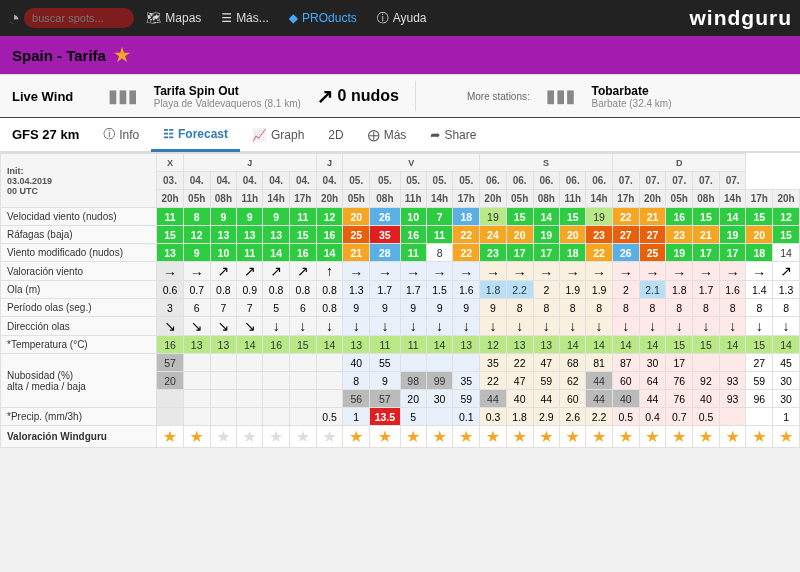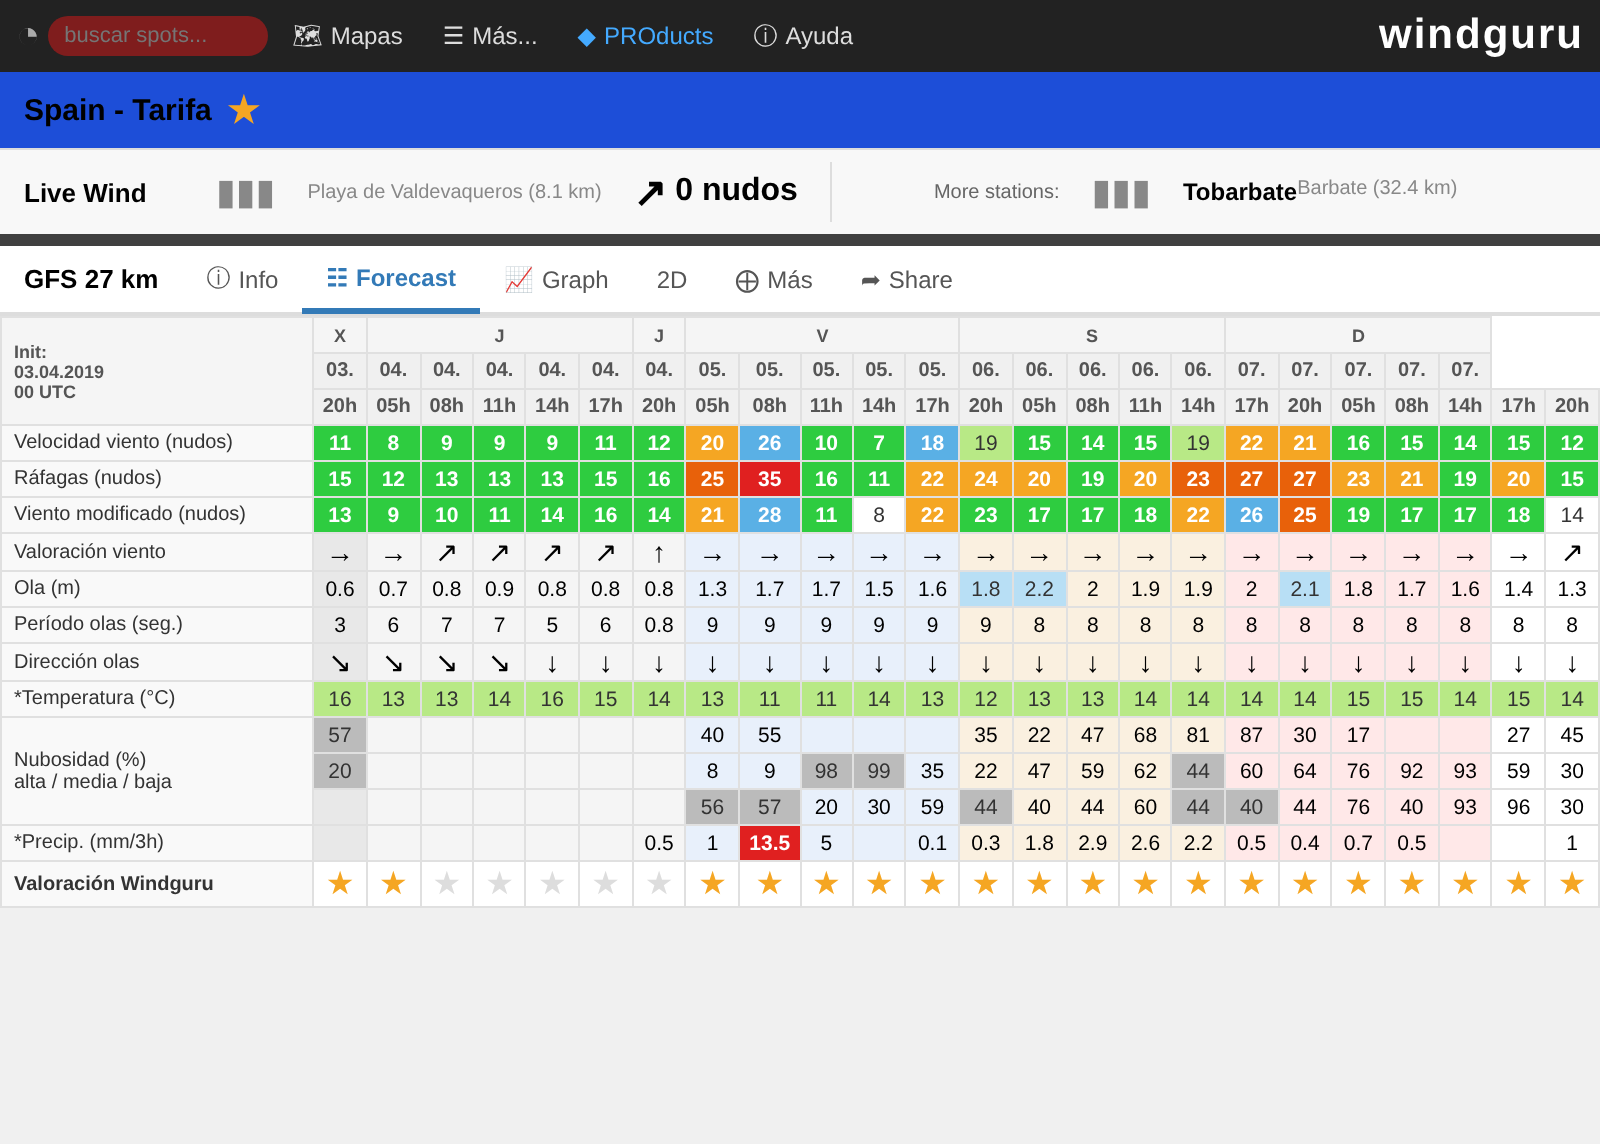--- a/index.html
+++ b/index.html
@@ -38,48 +38,48 @@
       cursor: pointer;
       display: flex;
       align-items: center;
       gap: 4px;
       height: 100%;
     }
     .topnav .nav-item.products { color: #4af; }
 
     
     .location-bar {
-      background: #1d4ed8;
+      background: #a21caf;
       padding: 8px 12px;
       border-bottom: 1px solid #ddd;
       display: flex;
       align-items: center;
       gap: 8px;
       font-size: 15px;
       font-weight: bold;
     }
     .location-bar .star { color: #f5a623; font-size: 18px; }
 
     
     .livewind-bar {
       background: #f8f8f8;
-      border-bottom: 6px solid #404040;
+      border-bottom: 1px solid #404040;
       padding: 6px 12px;
       display: flex;
       align-items: center;
       gap: 16px;
       font-size: 12px;
     }
     .livewind-bar .lw-title { font-weight: bold; font-size: 13px; min-width: 80px; }
     .livewind-bar .station-block { display: flex; flex-direction: column; }
     .livewind-bar .station-name { font-weight: bold; }
     .livewind-bar .station-sub { color: #888; font-size: 10px; }
     .livewind-bar .wind-speed { font-size: 16px; font-weight: bold; display: flex; align-items: center; gap: 4px; }
     .livewind-bar .more-stations { font-size: 10px; color: #666; text-align: center; padding-left: 35px; }
-    .livewind-bar .tobarbate { display: flex; flex-direction: row; justify-content: center; }
+    .livewind-bar .tobarbate { display: flex; flex-direction: column; justify-content: center; }
     .sep { width: 1px; background: #ddd; height: 30px; }
 
     
     .tabs-bar {
       background: #fff;
       border-bottom: 2px solid #ddd;
       padding: 0 12px;
       display: flex;
       align-items: center;
       gap: 0;
@@ -188,20 +188,21 @@
 
 <div class="location-bar">
   <span>Spain - Tarifa</span>
   <span class="star">★</span>
 </div>
 
 <div class="livewind-bar">
   <span class="lw-title">Live Wind</span>
   <span style="font-size:18px; color:#888;">▮▮▮</span>
   <div class="station-block">
+    <span class="station-name">Tarifa Spin Out</span>
     <span class="station-sub">Playa de Valdevaqueros (8.1 km)</span>
   </div>
   <div class="wind-speed">
     <span style="font-size:20px;">↗</span>
     <span>0 nudos</span>
   </div>
   <div class="sep"></div>
   <div class="more-stations">
     <span>More stations:</span>
   </div>
@@ -347,21 +348,21 @@
     <td class="c-orange">22</td>
     <td class="c-orange">21</td>
     <td class="c-green-dark">16</td>
     <td class="c-green-dark">15</td>
     <td class="c-green-dark">14</td>
     <td class="c-green-dark">15</td>
     <td class="c-green-dark">12</td>
   </tr>
 
   <tr>
-    <td class="row-label">Ráfagas (nudos)</td>
+    <td class="row-label">Ráfagas (baja)</td>
     <td class="c-green-dark">15</td>
     <td class="c-green-dark">12</td>
     <td class="c-green-dark">13</td>
     <td class="c-green-dark">13</td>
     <td class="c-green-dark">13</td>
     <td class="c-green-dark">15</td>
     <td class="c-green-dark">16</td>
     <td class="c-orange-dark">25</td>
     <td class="c-red">35</td>
     <td class="c-green-dark">16</td>

